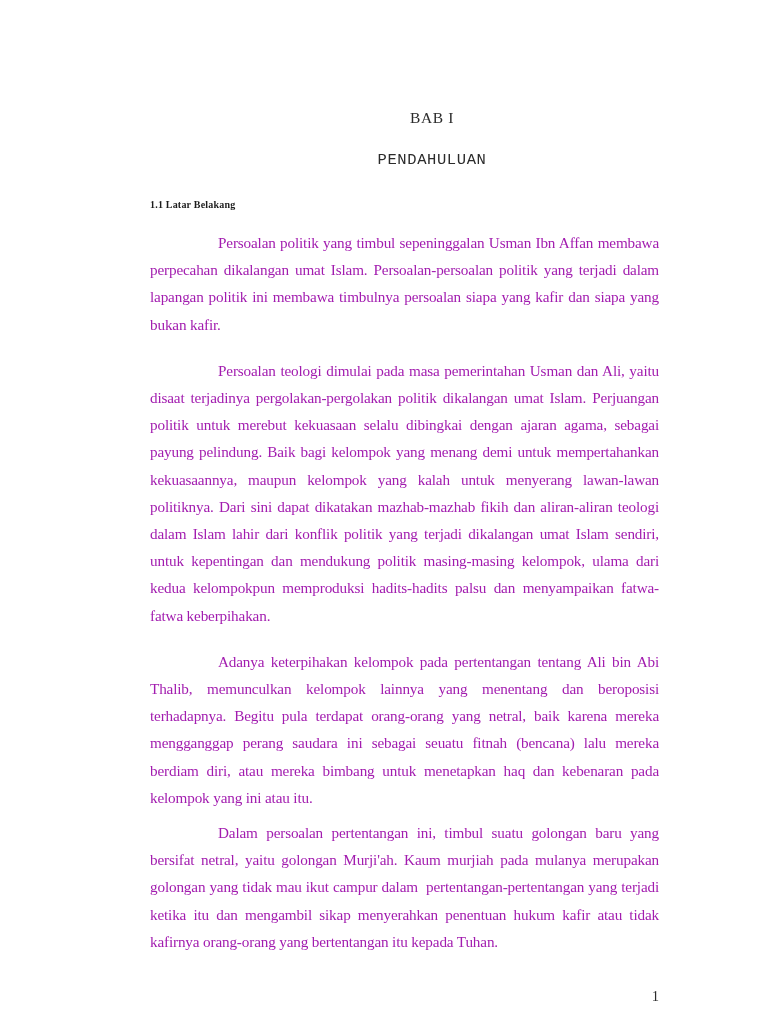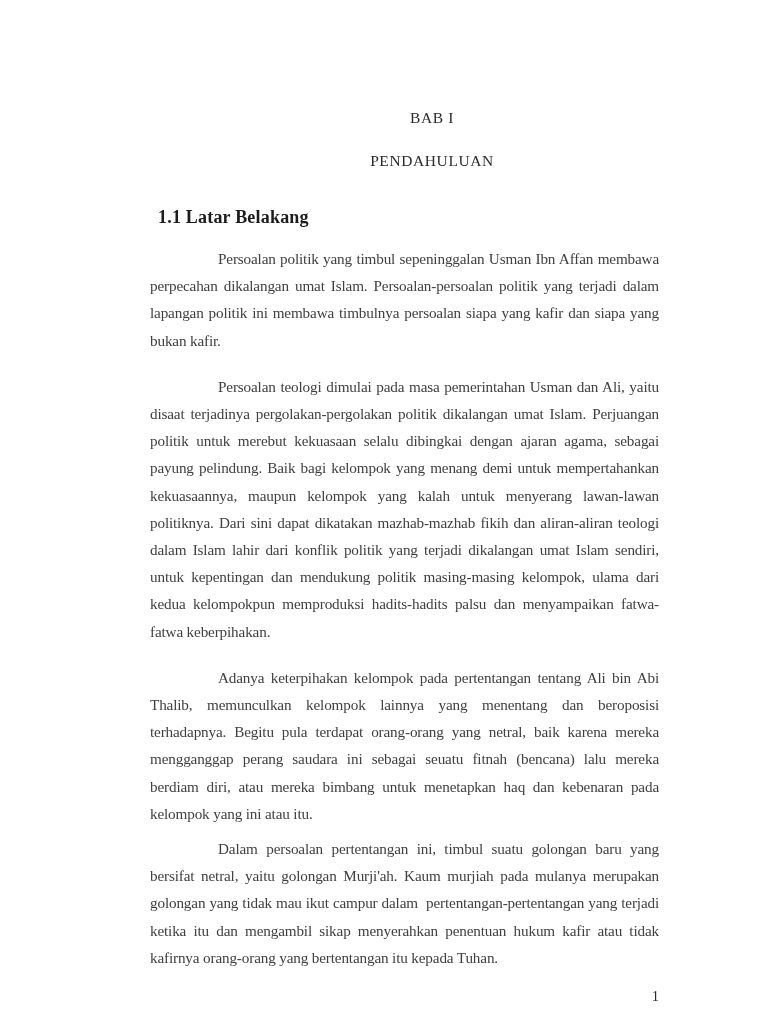--- a/index.html
+++ b/index.html
@@ -28,42 +28,42 @@
   .bab-heading {
     font-family: "Liberation Serif", "DejaVu Serif", serif;
     font-size: 15.5px;
     color: #2b2b2b;
     letter-spacing: 0.6px;
     margin: 0;
     padding-top: 110px;
     line-height: 1;
   }
   .pendahuluan-heading {
-    font-family: Liberation Serif, serif;
+    font-family: Liberation Mono, monospace;
     font-size: 15.5px;
     color: #2b2b2b;
     letter-spacing: 0.6px;
     margin: 0;
     padding-top: 27px;
     line-height: 1;
   }
   .section-heading {
     font-family: "Liberation Serif", "DejaVu Serif", serif;
     font-weight: bold;
-    font-size: 18px;
+    font-size: 10px;
     color: #1c1c1c;
-    margin: 8px;
+    margin: 0;
     padding-top: 32px;
     line-height: 1;
     letter-spacing: 0.2px;
   }
   .body-par {
     font-family: "Liberation Serif", "DejaVu Serif", serif;
     font-size: 15.2px;
-    color: #404040;
+    color: #a21caf;
     text-align: justify;
     text-justify: inter-word;
     line-height: 27.2px;
     margin: 0;
     text-indent: 68px;
     letter-spacing: -0.15px;
     white-space: pre-wrap;
   }
   .par-gap-large {
     margin-top: 19px;

